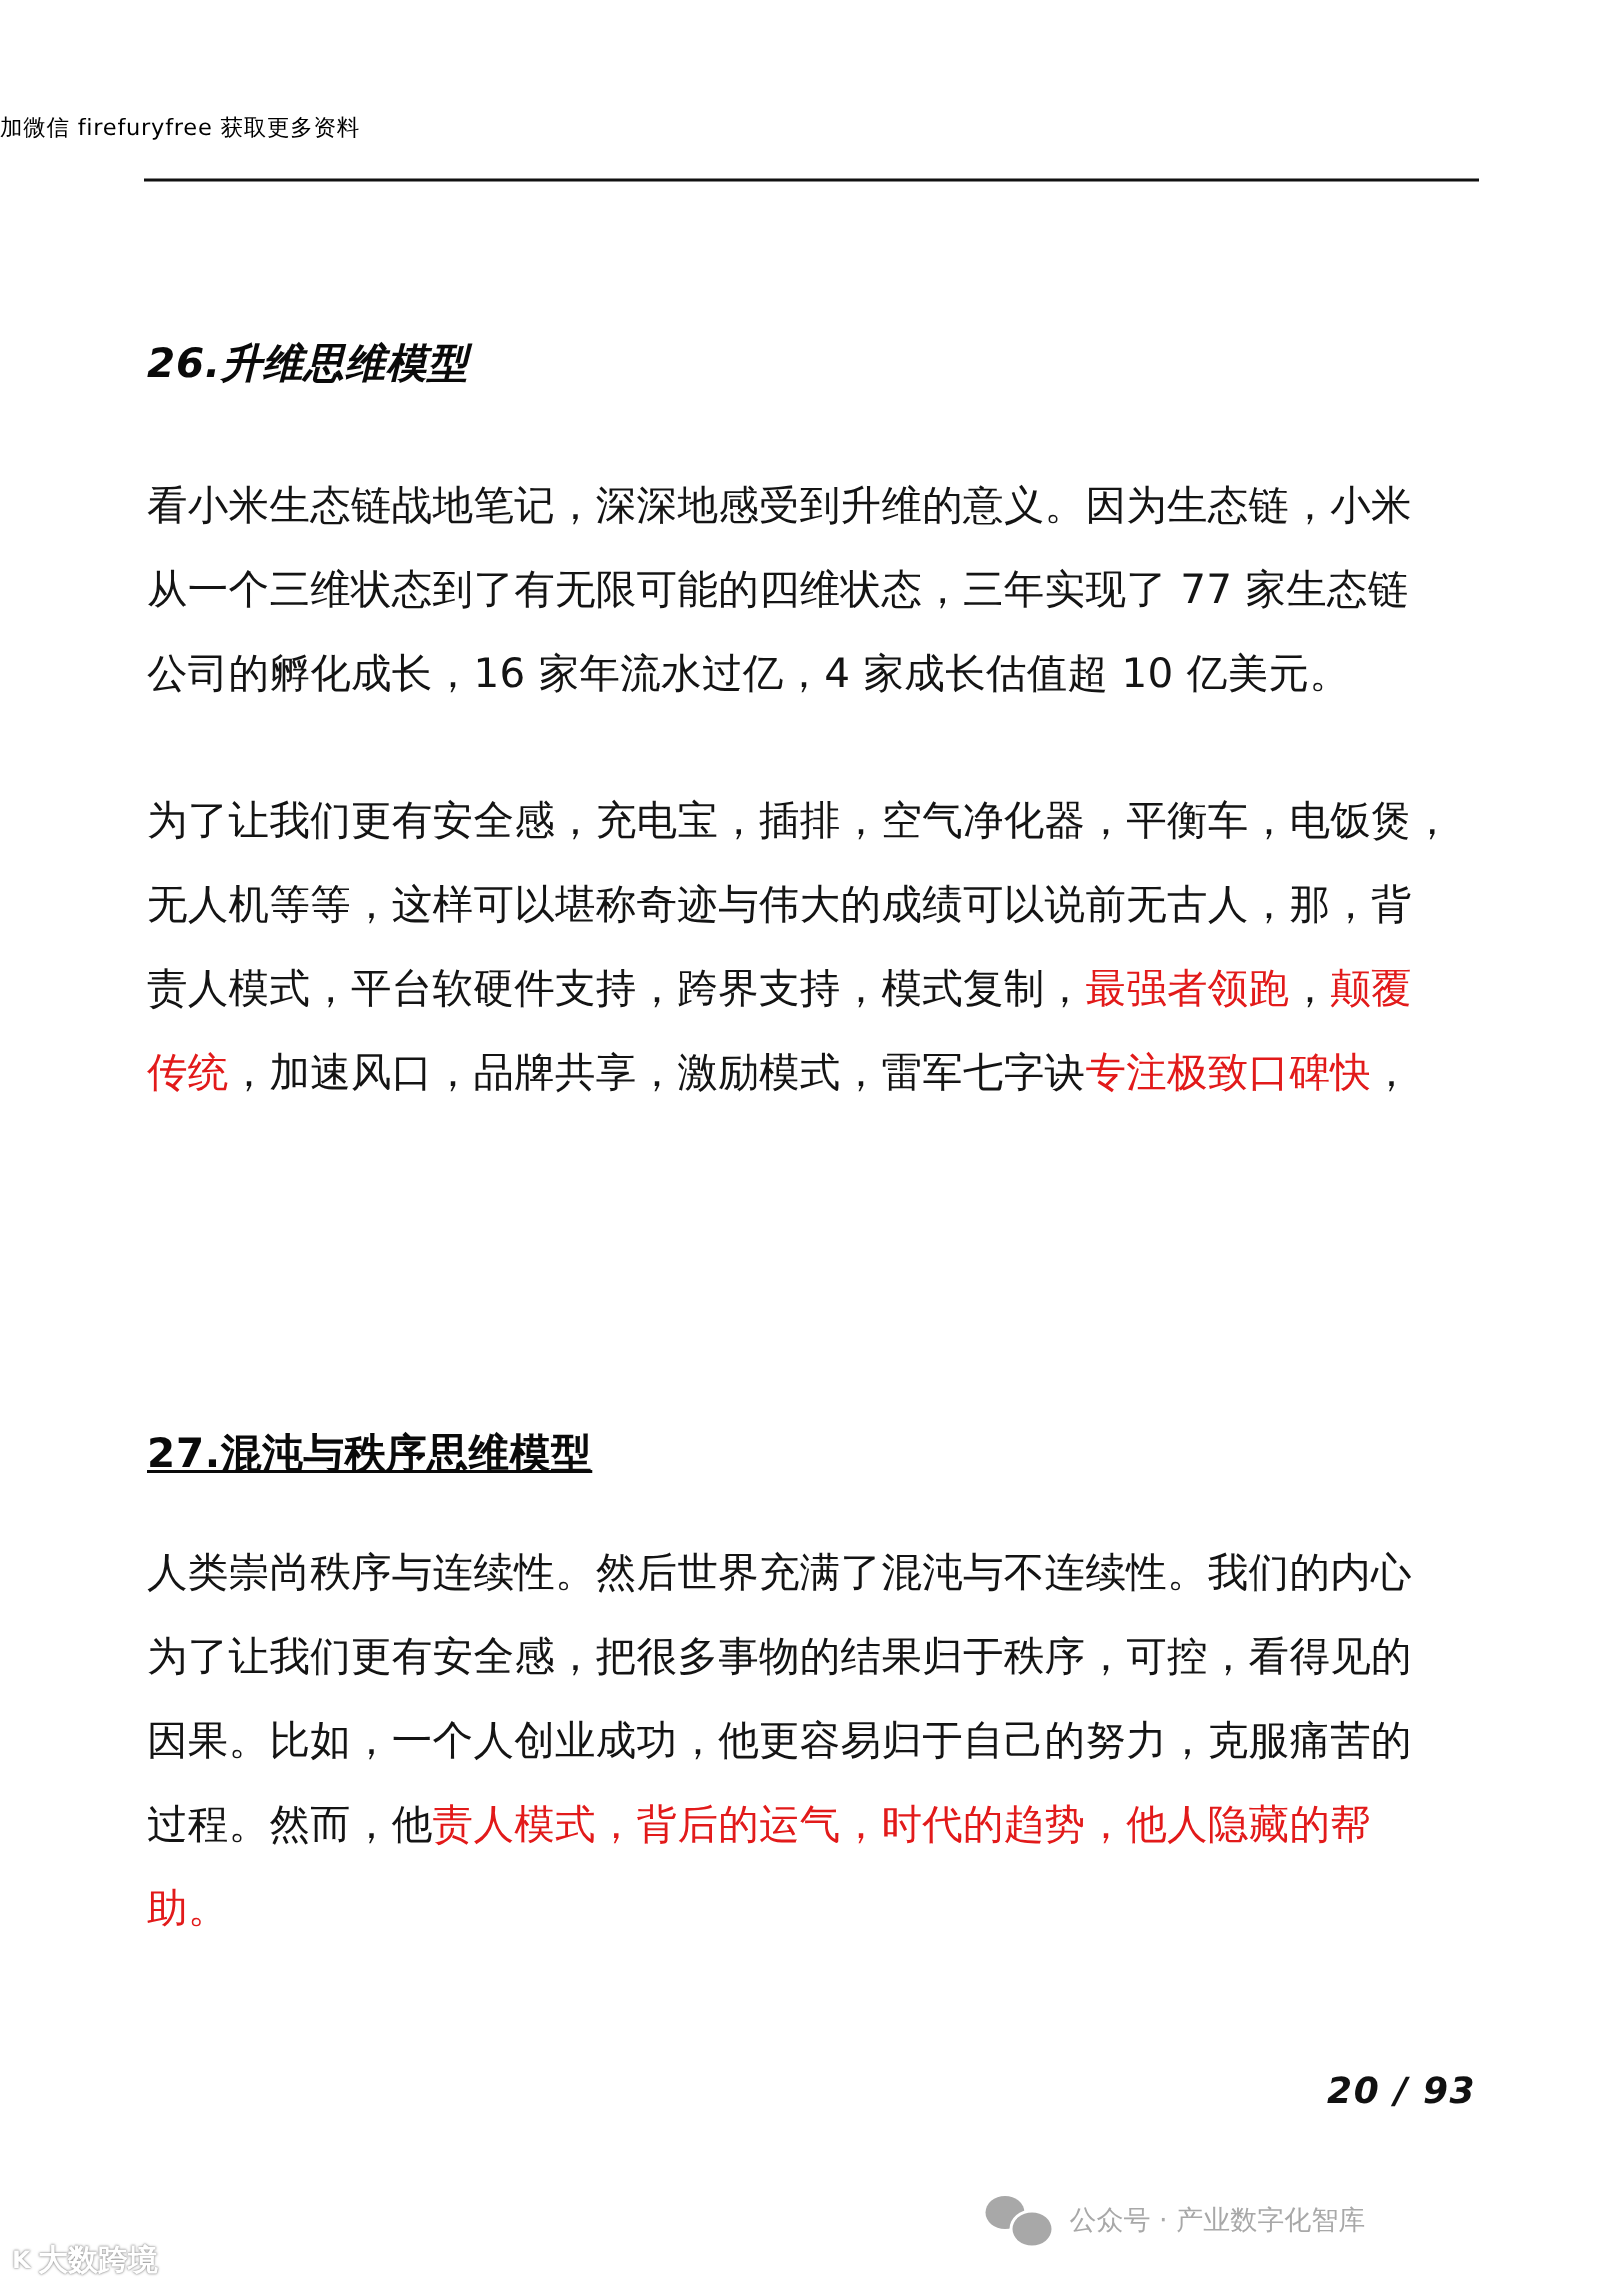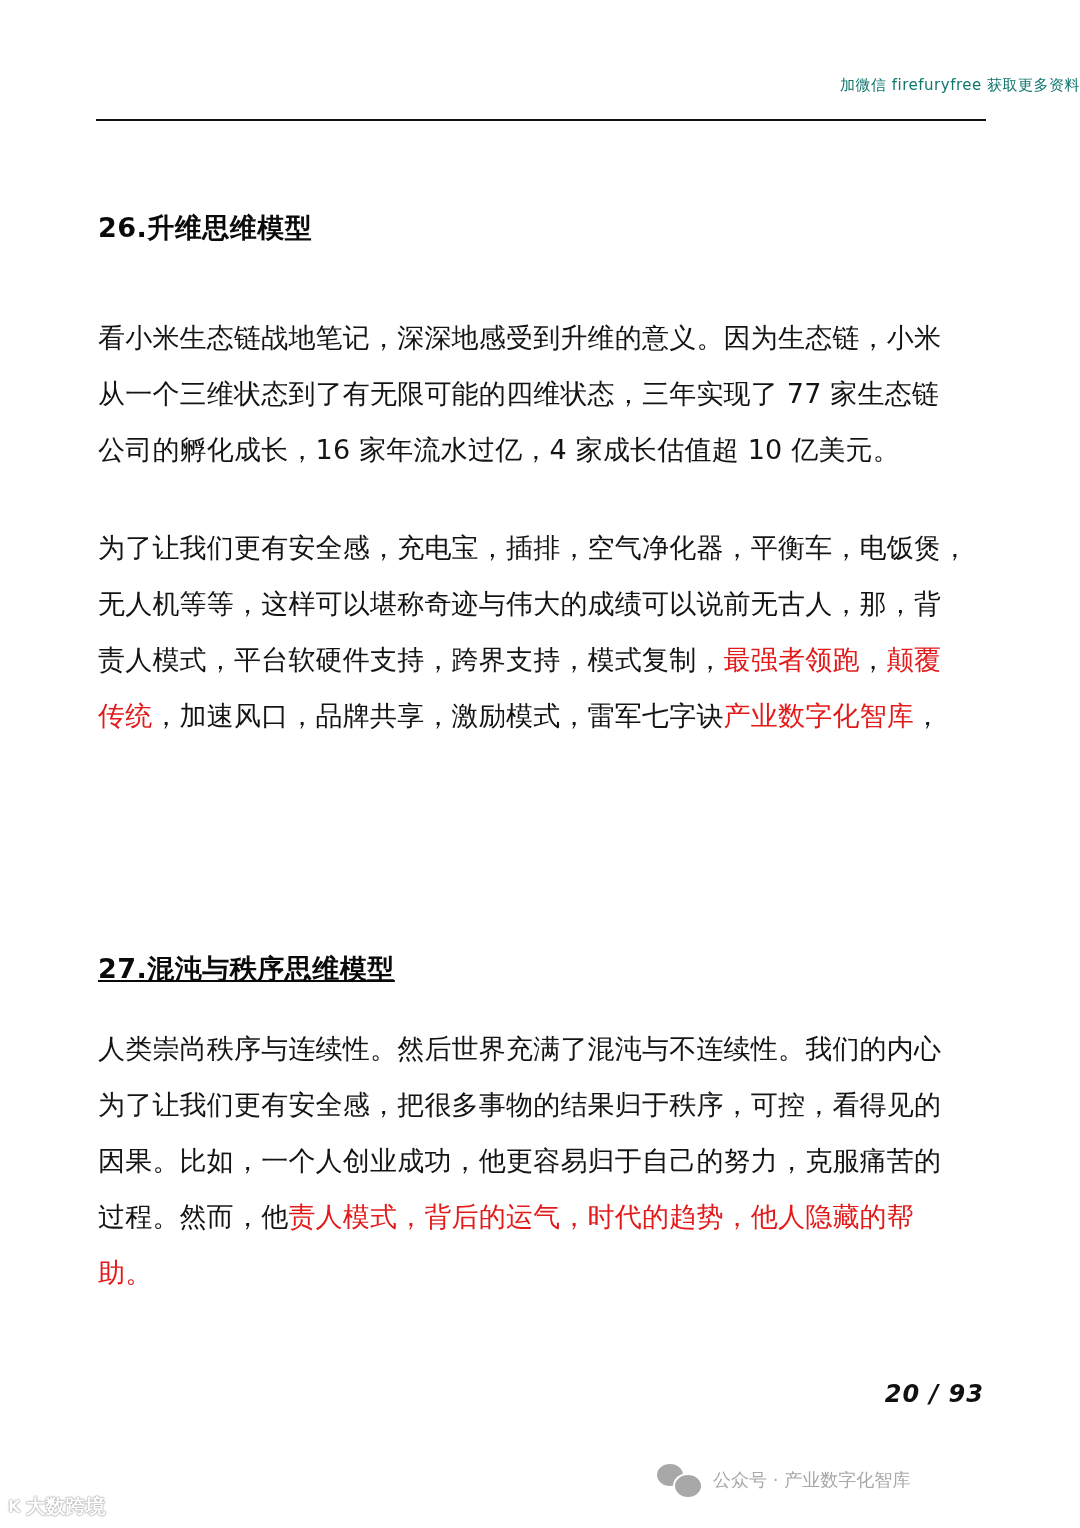--- a/index.html
+++ b/index.html
@@ -13,23 +13,23 @@
       position: relative;
       overflow: hidden;
       font-family: "DejaVu Sans", "Liberation Sans", sans-serif;
       color: #111111;
     }
     .header-note {
       position: absolute;
       top: 76px;
       left: 0;
       width: 1080px;
-      text-align: right;
+      text-align: left;
       font-size: 15px;
-      color: #0f766e;
+      color: #000000;
       letter-spacing: 0.5px;
     }
     .header-rule {
       position: absolute;
       top: 119px;
       left: 96px;
       width: 890px;
       height: 2px;
       background: #111111;
     }
@@ -110,32 +110,32 @@
       background: #a8a8a8;
       border: 2px solid #ffffff;
     }
   </style>
 </head>
 <body>
 
 <div class="header-note">加微信 firefuryfree 获取更多资料</div>
 <div class="header-rule"></div>
 
-<div class="section-title" style="top:210px;">26.升维思维模型</div>
+<div class="section-title" style="top:224px;font-style:italic;">26.升维思维模型</div>
 
 <div class="para" style="top:310px;">
     <div><span>看小米生态链战地笔记，深深地感受到升维的意义。因为生态链，小米</span></div>
     <div><span>从一个三维状态到了有无限可能的四维状态，三年实现了 77 家生态链</span></div>
     <div><span>公司的孵化成长，16 家年流水过亿，4 家成长估值超 10 亿美元。</span></div>
   </div>
 <div class="para" style="top:520px;">
     <div><span>为了让我们更有安全感，充电宝，插排，空气净化器，平衡车，电饭煲，</span></div>
     <div><span>无人机等等，这样可以堪称奇迹与伟大的成绩可以说前无古人，那，背</span></div>
     <div><span>责人模式，平台软硬件支持，跨界支持，模式复制，</span><span class="red">最强者领跑</span><span>，</span><span class="red">颠覆</span></div>
-    <div><span class="red">传统</span><span>，加速风口，品牌共享，激励模式，雷军七字诀</span><span class="red">产业数字化智库</span><span>，</span></div>
+    <div><span class="red">传统</span><span>，加速风口，品牌共享，激励模式，雷军七字诀</span><span class="red">专注极致口碑快</span><span>，</span></div>
   </div>
 
 <div class="section-title" style="top:951px;text-decoration:underline;">27.混沌与秩序思维模型</div>
 
 <div class="para" style="top:1021px;">
     <div><span>人类崇尚秩序与连续性。然后世界充满了混沌与不连续性。我们的内心</span></div>
     <div><span>为了让我们更有安全感，把很多事物的结果归于秩序，可控，看得见的</span></div>
     <div><span>因果。比如，一个人创业成功，他更容易归于自己的努力，克服痛苦的</span></div>
     <div><span>过程。然而，他</span><span class="red">责人模式，背后的运气，时代的趋势，他人隐藏的帮</span></div>
     <div><span class="red">助。</span></div>

